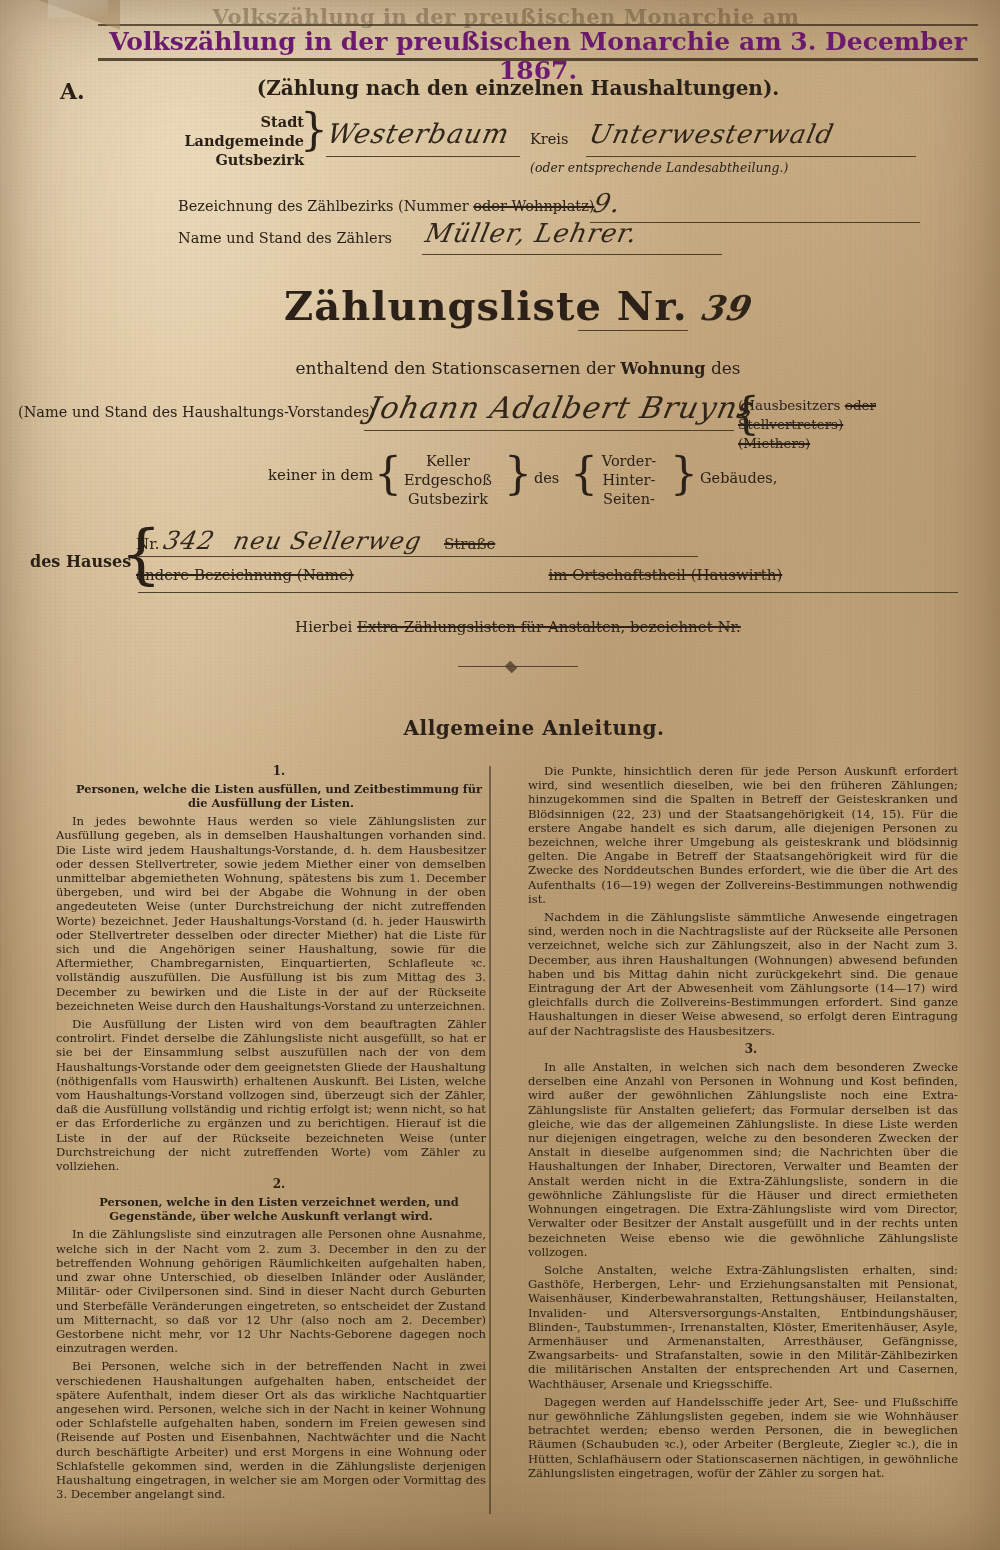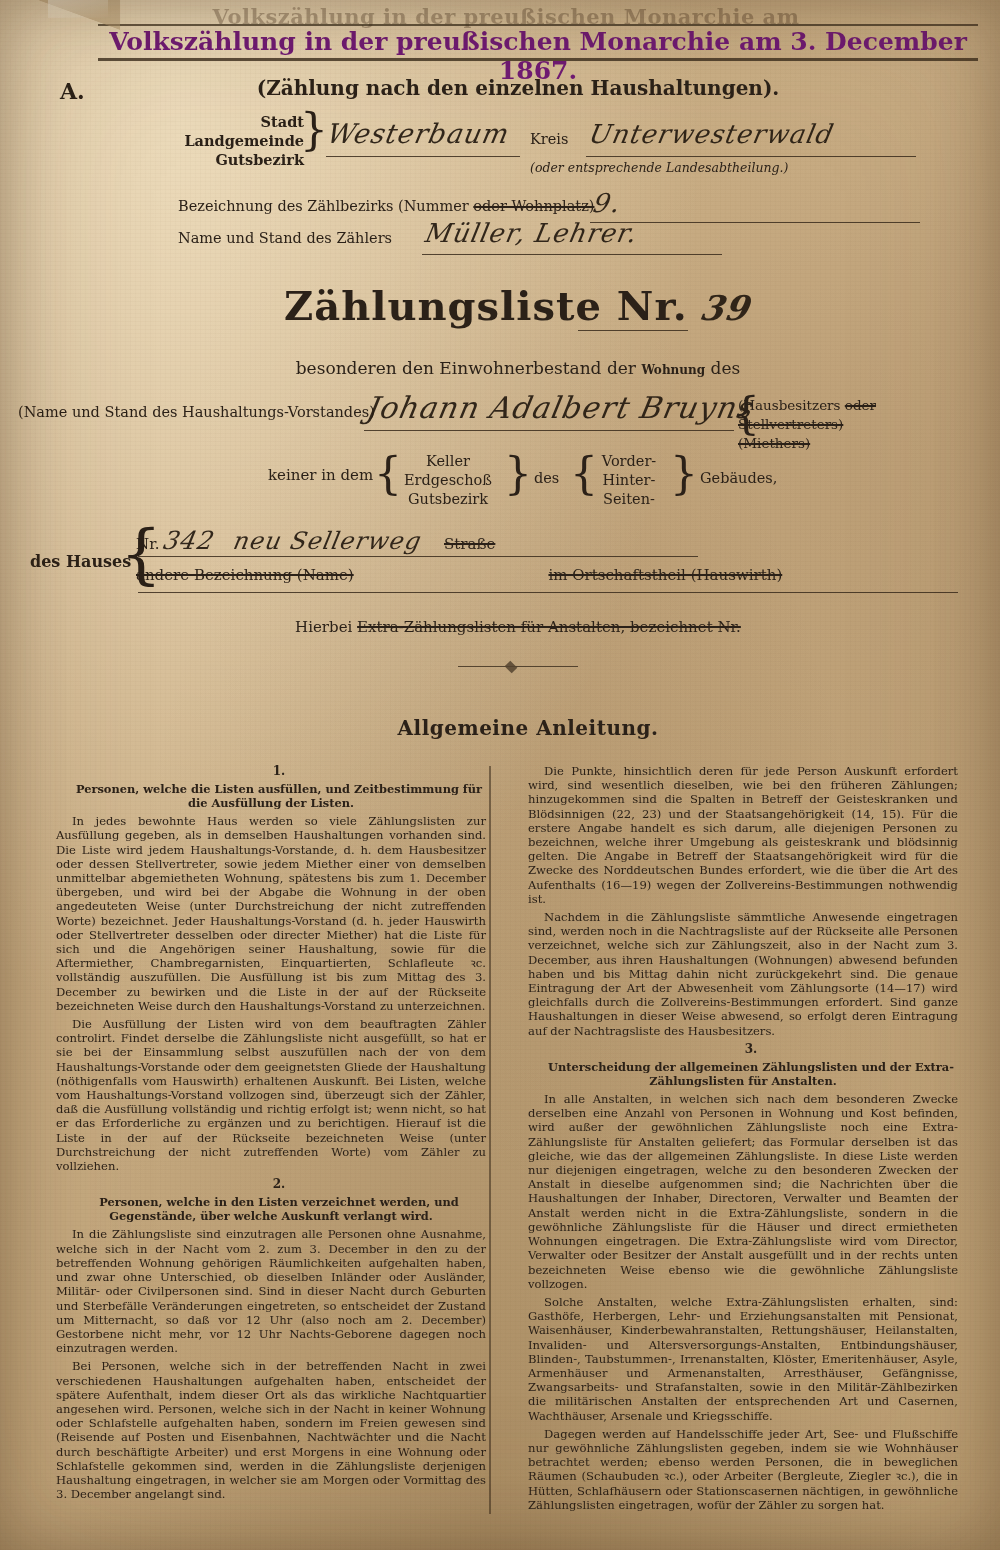--- a/index.html
+++ b/index.html
@@ -95,21 +95,21 @@
 
   
   .zl{
     position:absolute;left:200px;top:282px;width:560px;text-align:center;
     font-weight:bold;font-size:40px;letter-spacing:1px;
   }
   .zl .num{font-style:italic;font-weight:bold;font-size:34px;}
   .enth{
     position:absolute;left:150px;top:358px;width:660px;text-align:center;font-size:17px;
   }
-  .enth b{font-size:12px;}
+  .enth b{font-size:16px;}
 
   
   .hh-label{position:absolute;left:-20px;top:404px;font-size:14.5px;}
   .hh-name{position:absolute;left:330px;top:390px;font-size:30px;}
   .hh-right{position:absolute;left:700px;top:396px;font-size:13.5px;line-height:19px;}
 
   
   .bel{position:absolute;left:230px;top:466px;font-size:15px;}
   .col3{position:absolute;font-size:14.5px;line-height:19px;text-align:right;}
   .col3 div{white-space:nowrap;}
@@ -124,21 +124,21 @@
   .divider{
     position:absolute;left:420px;top:666px;width:120px;height:0;
     border-top:1.5px solid #3a2c1c;opacity:.8;
   }
   .divider:after{
     content:"";position:absolute;left:48px;top:-4px;width:10px;height:8px;
     background:#3a2c1c;transform:rotate(45deg);opacity:.85;
   }
 
   .anleitung{
-    position:absolute;left:210px;top:716px;width:560px;text-align:center;
+    position:absolute;left:216px;top:716px;width:560px;text-align:center;
     font-size:20px;font-weight:bold;letter-spacing:.5px;
   }
 
   
   .cols{
     position:absolute;left:18px;top:764px;width:902px;height:766px;
   }
   .colrule{
     position:absolute;left:451px;top:766px;width:2px;height:748px;background:#3a2c1c;opacity:.55;
   }
@@ -215,21 +215,21 @@
   </div>
   <div class="ulline" style="left:384px;top:254px;width:300px;"></div>
 
   <div class="zl">
     <span>Zählungsliste Nr.</span>
     <span class="num hand">39</span>
   </div>
   <div class="ulline" style="left:540px;top:330px;width:110px;"></div>
 
   <div class="enth">
-    <span>besonderen den Einwohnerbestand der</span>
+    <span>enthaltend den Stationscasernen der</span>
     <b>Wohnung</b>
     <span>des</span>
   </div>
 
   <div class="hh-label">(Name und Stand des Haushaltungs-Vorstandes)</div>
   <div class="hh-name">
     <span class="hand">Johann Adalbert Bruyns</span>
   </div>
   <div class="ulline" style="left:326px;top:430px;width:370px;"></div>
   <div class="brace" style="left:694px;top:392px;">{</div>
@@ -297,21 +297,20 @@
       <p class="secnum">2.</p>
       <p class="sechead">Personen, welche in den Listen verzeichnet werden, und Gegenstände, über welche Auskunft verlangt wird.</p>
       <p>In die Zählungsliste sind einzutragen alle Personen ohne Ausnahme, welche sich in der Nacht vom 2. zum 3. December in den zu der betreffenden Wohnung gehörigen Räumlichkeiten aufgehalten haben, und zwar ohne Unterschied, ob dieselben Inländer oder Ausländer, Militär- oder Civilpersonen sind. Sind in dieser Nacht durch Geburten und Sterbefälle Veränderungen eingetreten, so entscheidet der Zustand um Mitternacht, so daß vor 12 Uhr (also noch am 2. December) Gestorbene nicht mehr, vor 12 Uhr Nachts-Geborene dagegen noch einzutragen werden.</p>
       <p>Bei Personen, welche sich in der betreffenden Nacht in zwei verschiedenen Haushaltungen aufgehalten haben, entscheidet der spätere Aufenthalt, indem dieser Ort als das wirkliche Nachtquartier angesehen wird. Personen, welche sich in der Nacht in keiner Wohnung oder Schlafstelle aufgehalten haben, sondern im Freien gewesen sind (Reisende auf Posten und Eisenbahnen, Nachtwächter und die Nacht durch beschäftigte Arbeiter) und erst Morgens in eine Wohnung oder Schlafstelle gekommen sind, werden in die Zählungsliste derjenigen Haushaltung eingetragen, in welcher sie am Morgen oder Vormittag des 3. December angelangt sind.</p>
     </div>
 
     <div class="col right">
       <p>Die Punkte, hinsichtlich deren für jede Person Auskunft erfordert wird, sind wesentlich dieselben, wie bei den früheren Zählungen; hinzugekommen sind die Spalten in Betreff der Geisteskranken und Blödsinnigen (22, 23) und der Staatsangehörigkeit (14, 15). Für die erstere Angabe handelt es sich darum, alle diejenigen Personen zu bezeichnen, welche ihrer Umgebung als geisteskrank und blödsinnig gelten. Die Angabe in Betreff der Staatsangehörigkeit wird für die Zwecke des Norddeutschen Bundes erfordert, wie die über die Art des Aufenthalts (16—19) wegen der Zollvereins-Bestimmungen nothwendig ist.</p>
       <p>Nachdem in die Zählungsliste sämmtliche Anwesende eingetragen sind, werden noch in die Nachtragsliste auf der Rückseite alle Personen verzeichnet, welche sich zur Zählungszeit, also in der Nacht zum 3. December, aus ihren Haushaltungen (Wohnungen) abwesend befunden haben und bis Mittag dahin nicht zurückgekehrt sind. Die genaue Eintragung der Art der Abwesenheit vom Zählungsorte (14—17) wird gleichfalls durch die Zollvereins-Bestimmungen erfordert. Sind ganze Haushaltungen in dieser Weise abwesend, so erfolgt deren Eintragung auf der Nachtragsliste des Hausbesitzers.</p>
       <p class="secnum">3.</p>
-      <p class="sechead">Unterscheidung der allgemeinen Zählungslisten und der Extra-Zählungslisten für Anstalten.</p>
       <p>In alle Anstalten, in welchen sich nach dem besonderen Zwecke derselben eine Anzahl von Personen in Wohnung und Kost befinden, wird außer der gewöhnlichen Zählungsliste noch eine Extra-Zählungsliste für Anstalten geliefert; das Formular derselben ist das gleiche, wie das der allgemeinen Zählungsliste. In diese Liste werden nur diejenigen eingetragen, welche zu den besonderen Zwecken der Anstalt in dieselbe aufgenommen sind; die Nachrichten über die Haushaltungen der Inhaber, Directoren, Verwalter und Beamten der Anstalt werden nicht in die Extra-Zählungsliste, sondern in die gewöhnliche Zählungsliste für die Häuser und direct ermietheten Wohnungen eingetragen. Die Extra-Zählungsliste wird vom Director, Verwalter oder Besitzer der Anstalt ausgefüllt und in der rechts unten bezeichneten Weise ebenso wie die gewöhnliche Zählungsliste vollzogen.</p>
       <p>Solche Anstalten, welche Extra-Zählungslisten erhalten, sind: Gasthöfe, Herbergen, Lehr- und Erziehungsanstalten mit Pensionat, Waisenhäuser, Kinderbewahranstalten, Rettungshäuser, Heilanstalten, Invaliden- und Altersversorgungs-Anstalten, Entbindungshäuser, Blinden-, Taubstummen-, Irrenanstalten, Klöster, Emeritenhäuser, Asyle, Armenhäuser und Armenanstalten, Arresthäuser, Gefängnisse, Zwangsarbeits- und Strafanstalten, sowie in den Militär-Zählbezirken die militärischen Anstalten der entsprechenden Art und Casernen, Wachthäuser, Arsenale und Kriegsschiffe.</p>
       <p>Dagegen werden auf Handelsschiffe jeder Art, See- und Flußschiffe nur gewöhnliche Zählungslisten gegeben, indem sie wie Wohnhäuser betrachtet werden; ebenso werden Personen, die in beweglichen Räumen (Schaubuden ꝛc.), oder Arbeiter (Bergleute, Ziegler ꝛc.), die in Hütten, Schlafhäusern oder Stationscasernen nächtigen, in gewöhnliche Zählungslisten eingetragen, wofür der Zähler zu sorgen hat.</p>
     </div>
 
   </div>
 
  </div>
 </div>
 

